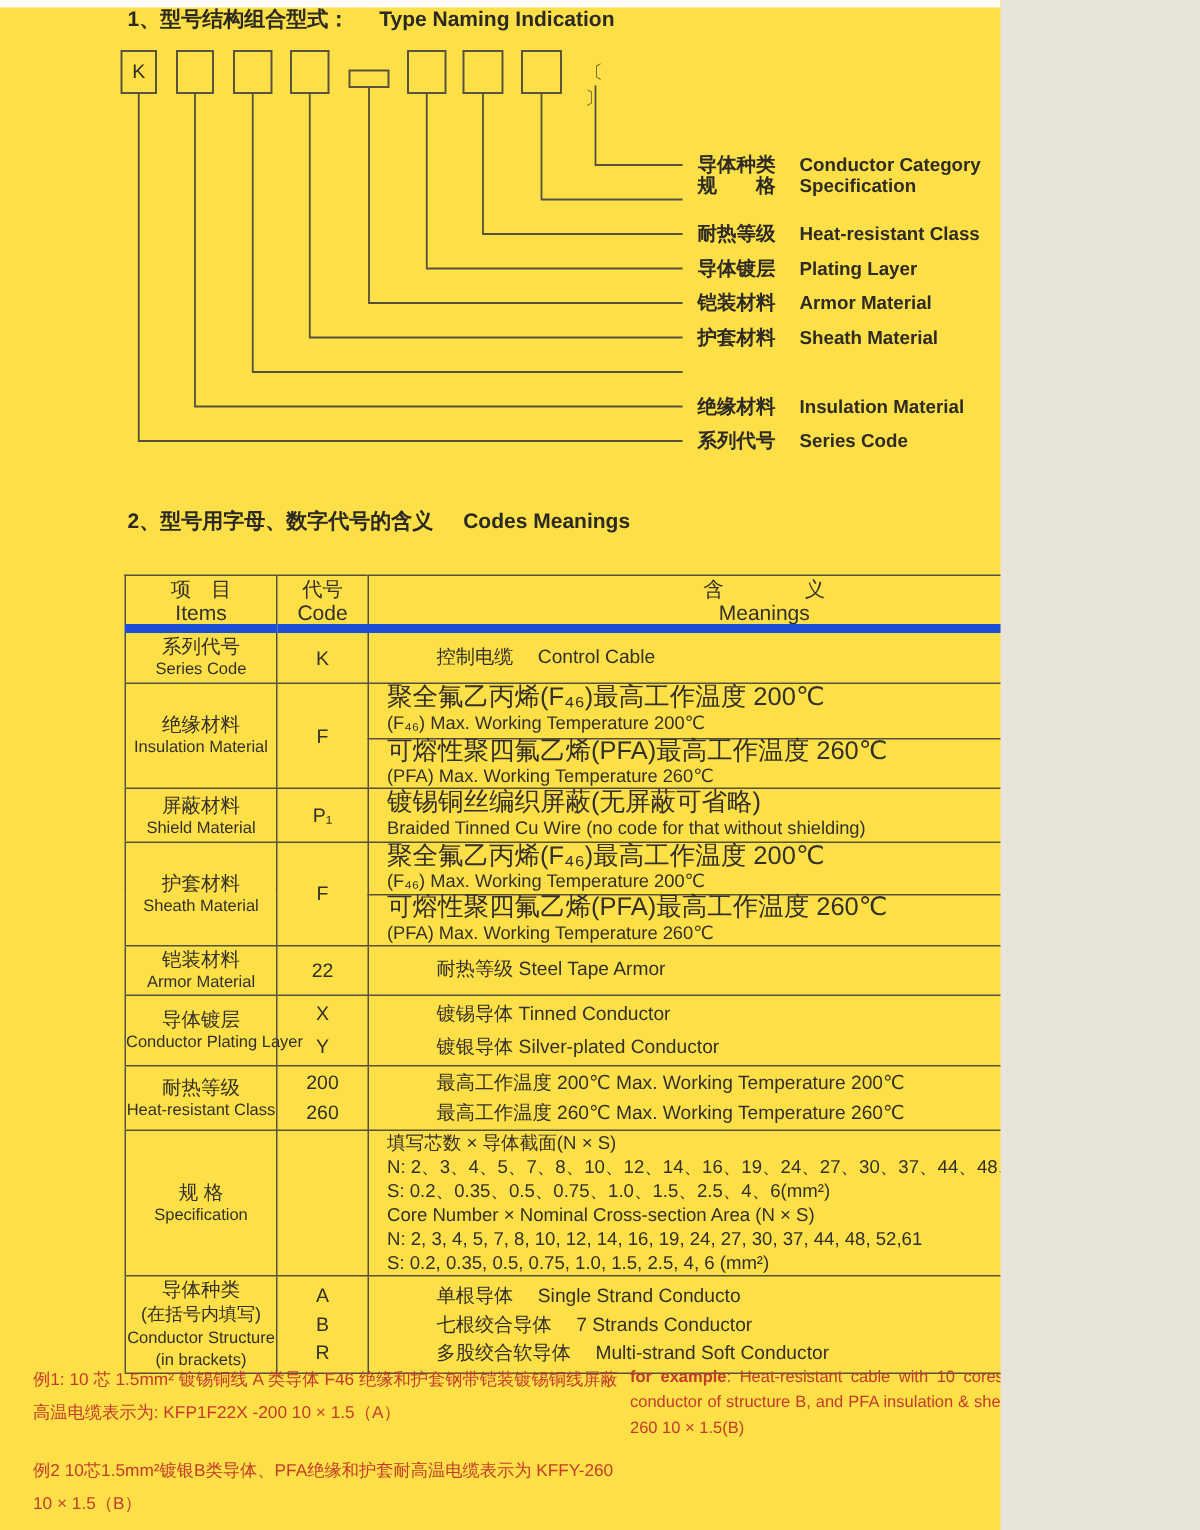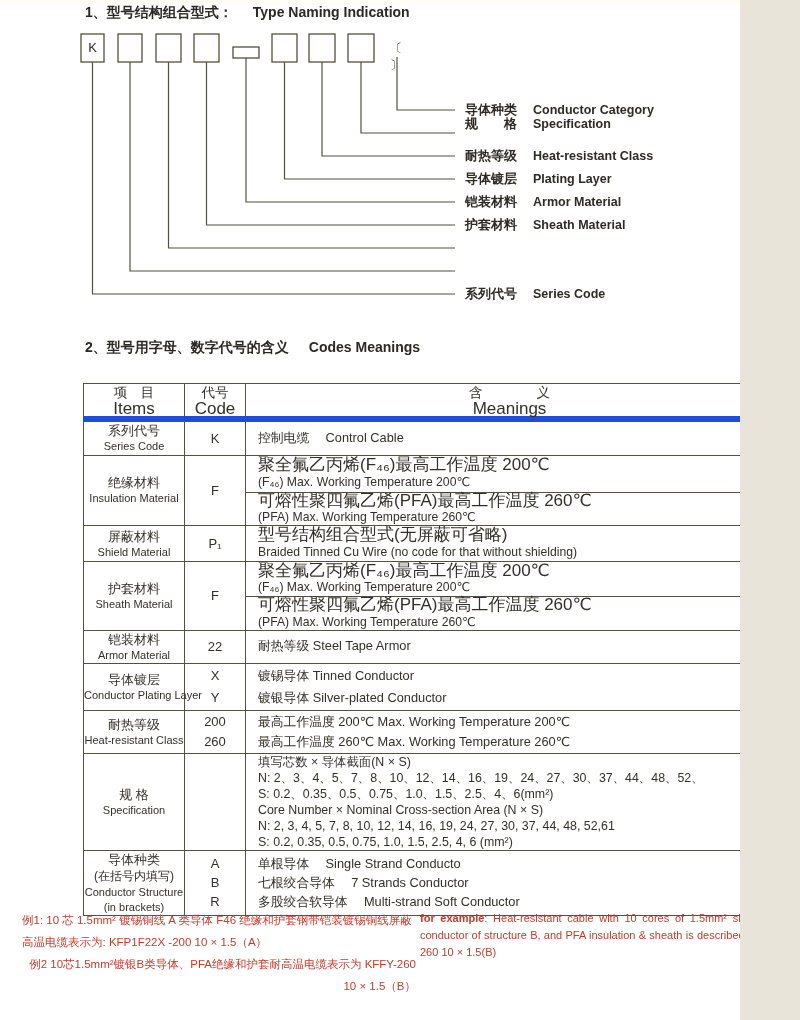--- a/index.html
+++ b/index.html
@@ -1,18 +1,18 @@
 <!DOCTYPE html>
 <html><head>
 <meta charset="utf-8">
 <style>
   html,body { margin:0; padding:0; background:#e8e4da; }
   .page {
-    position:relative; width:740px; height:1020px;
-    background:#ffffff; overflow:hidden;
+    position:relative; width:667px; height:1020px;
+    background:#fde047; overflow:hidden;
     font-family:"Liberation Sans","DejaVu Sans",sans-serif;
     color:#33302a;
   }
   .top-strip { position:absolute; top:0; left:0; right:0; height:5px; background:#fffdf6; }
 
   
   .sec-title { position:absolute; font-size:14px; font-weight:bold; color:#2b2923; white-space:nowrap; }
   #sec1-title { left:85px; top:4px; }
   #sec2-title { left:85px; top:339px; }
   .sec-title .en { margin-left:20px; }
@@ -40,34 +40,34 @@
   }
   .codes-table td, .codes-table th { padding:0; vertical-align:middle; border-bottom:1px solid #56503e; }
   .codes-table th { font-weight:normal; border-bottom:6px solid #1d4ed8; }
   .c1 { width:100px; border-right:1px solid #56503e; text-align:center; }
   .c2 { width:60px;  border-right:1px solid #56503e; text-align:center; font-size:13px; }
   .c3 { width:527px; text-align:left; padding-left:12px !important; }
   .c1 .zh { font-size:13px; line-height:17px; }
   .c1 .en { font-size:11px; line-height:15px; white-space:nowrap; overflow:visible; }
   .c3 .zh { font-size:17px; line-height:16.5px; }
   .c3 .en { font-size:12.2px; line-height:16px; }
-  .c3 .mix { font-size:12.8px; }
+  .c3 .mix { font-size:12.8px;margin-left:33px; }
   .hd .zh { font-size:13.5px; line-height:17px; }
-  .hd .en { font-size:17px; line-height:15px; }
+  .hd .en { font-size:14px; line-height:15px; }
   .rh32{height:32px} .rh36{height:36px} .rh37{height:37px} .rh33{height:33px}
   .rh35{height:35px} .rh28{height:28px} .rh47{height:47px} .rh43{height:43px}
   .rh97{height:97px} .rh59{height:59px}
   .lh22 div{line-height:22px} .lh20 div{line-height:20px} .lh19 div{line-height:19px}
   .spec div { font-size:12.4px; line-height:16px; white-space:nowrap; }
 
   
   .note { position:absolute; top:910px; color:#c43b2c; }
   .note p { margin:0; }
   #note-left  { left:22px;  width:394px; font-size:11.5px; line-height:21.5px; }
-  #note-left p + p { margin-top:1px;text-align:right; }
+  #note-left p + p { margin-top:18px; }
   #note-right { left:420px; width:374px; font-size:11px; line-height:17px; text-align:justify; }
   #note-right b { font-weight:bold; }
 </style>
 </head>
 <body>
 
 <div class="page">
   <div class="top-strip"></div>
 
   <div class="sec-title" id="sec1-title">
@@ -111,20 +111,23 @@
   </div>
   <div class="diag-label" style="top:169px">
     <span class="zh">导体镀层</span><span class="en">Plating Layer</span>
   </div>
   <div class="diag-label" style="top:192px">
     <span class="zh">铠装材料</span><span class="en">Armor Material</span>
   </div>
   <div class="diag-label" style="top:215px">
     <span class="zh">护套材料</span><span class="en">Sheath Material</span>
   </div>
+  <div class="diag-label" style="top:261px">
+    <span class="zh">绝缘材料</span><span class="en">Insulation Material</span>
+  </div>
   <div class="diag-label" style="top:284px">
     <span class="zh">系列代号</span><span class="en">Series Code</span>
   </div>
 
   <div class="sec-title" id="sec2-title">
     <span class="zh">2、型号用字母、数字代号的含义</span><span class="en">Codes Meanings</span>
   </div>
 
   <table class="codes-table">
     <tbody>
@@ -172,21 +175,21 @@
           </td>
     </tr>
 
     <tr class="rh36">
       <td class="c1">
             <div class="zh">屏蔽材料</div>
             <div class="en">Shield Material</div>
           </td>
       <td class="c2">P₁</td>
       <td class="c3">
-            <div class="zh">型号结构组合型式(无屏蔽可省略)</div>
+            <div class="zh">镀锡铜丝编织屏蔽(无屏蔽可省略)</div>
             <div class="en">Braided Tinned Cu Wire (no code for that without shielding)</div>
           </td>
     </tr>
 
     <tr class="rh35">
       <td class="c1" rowspan="2">
             <div class="zh">护套材料</div>
             <div class="en">Sheath Material</div>
           </td>
       <td class="c2" rowspan="2">F</td>

